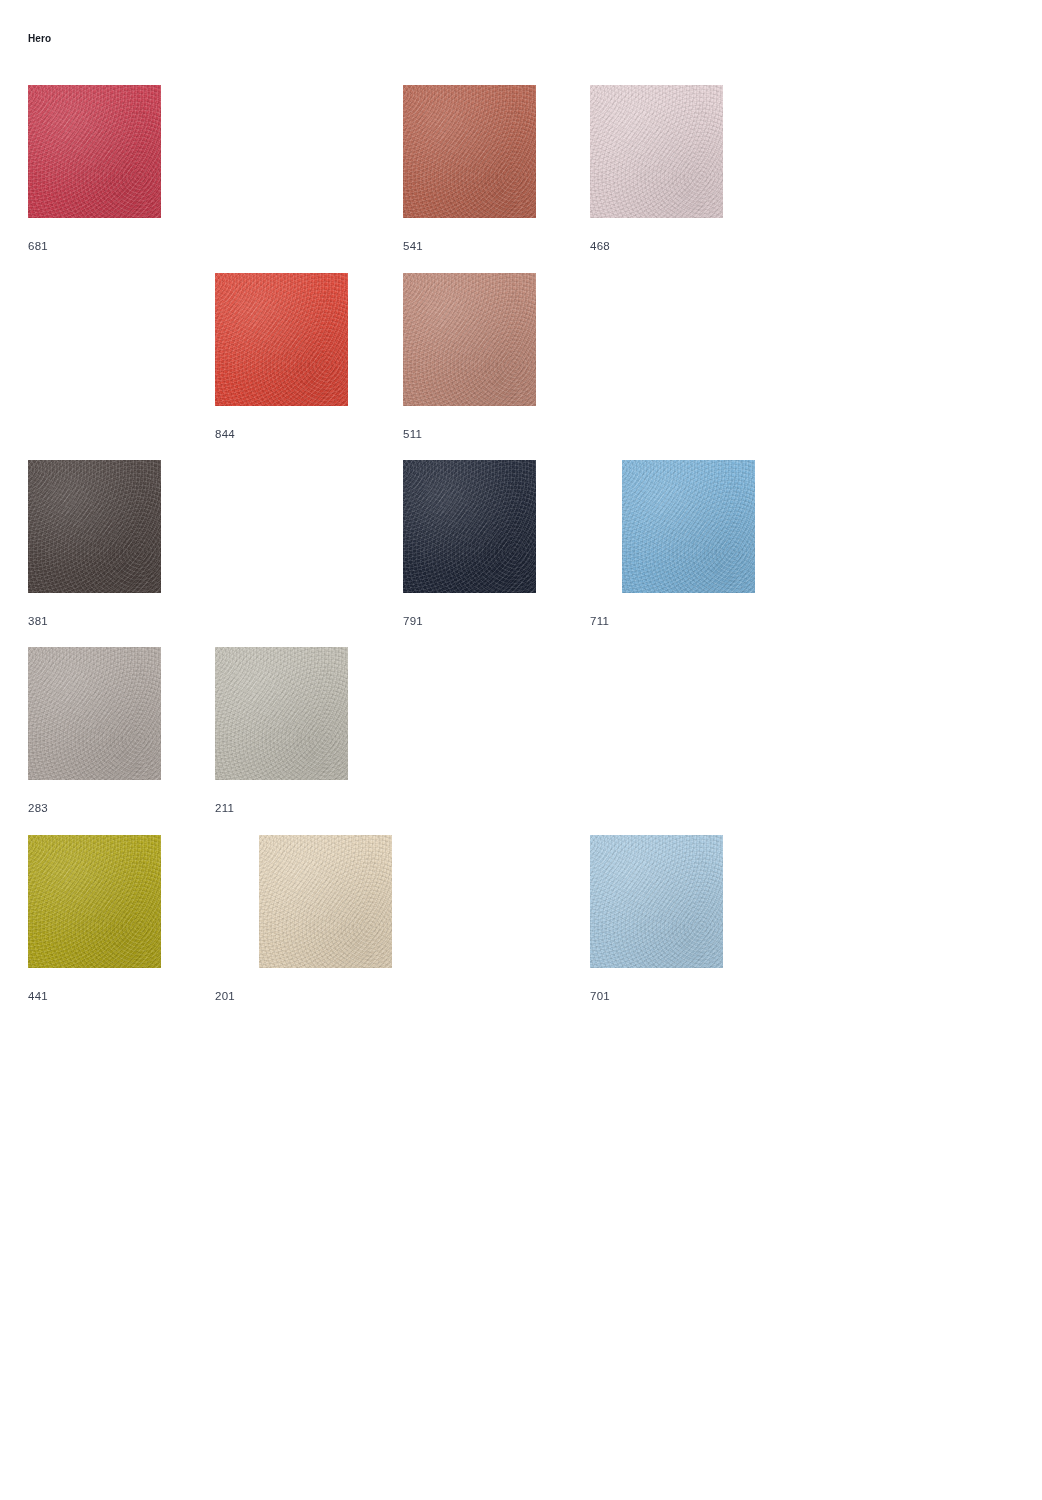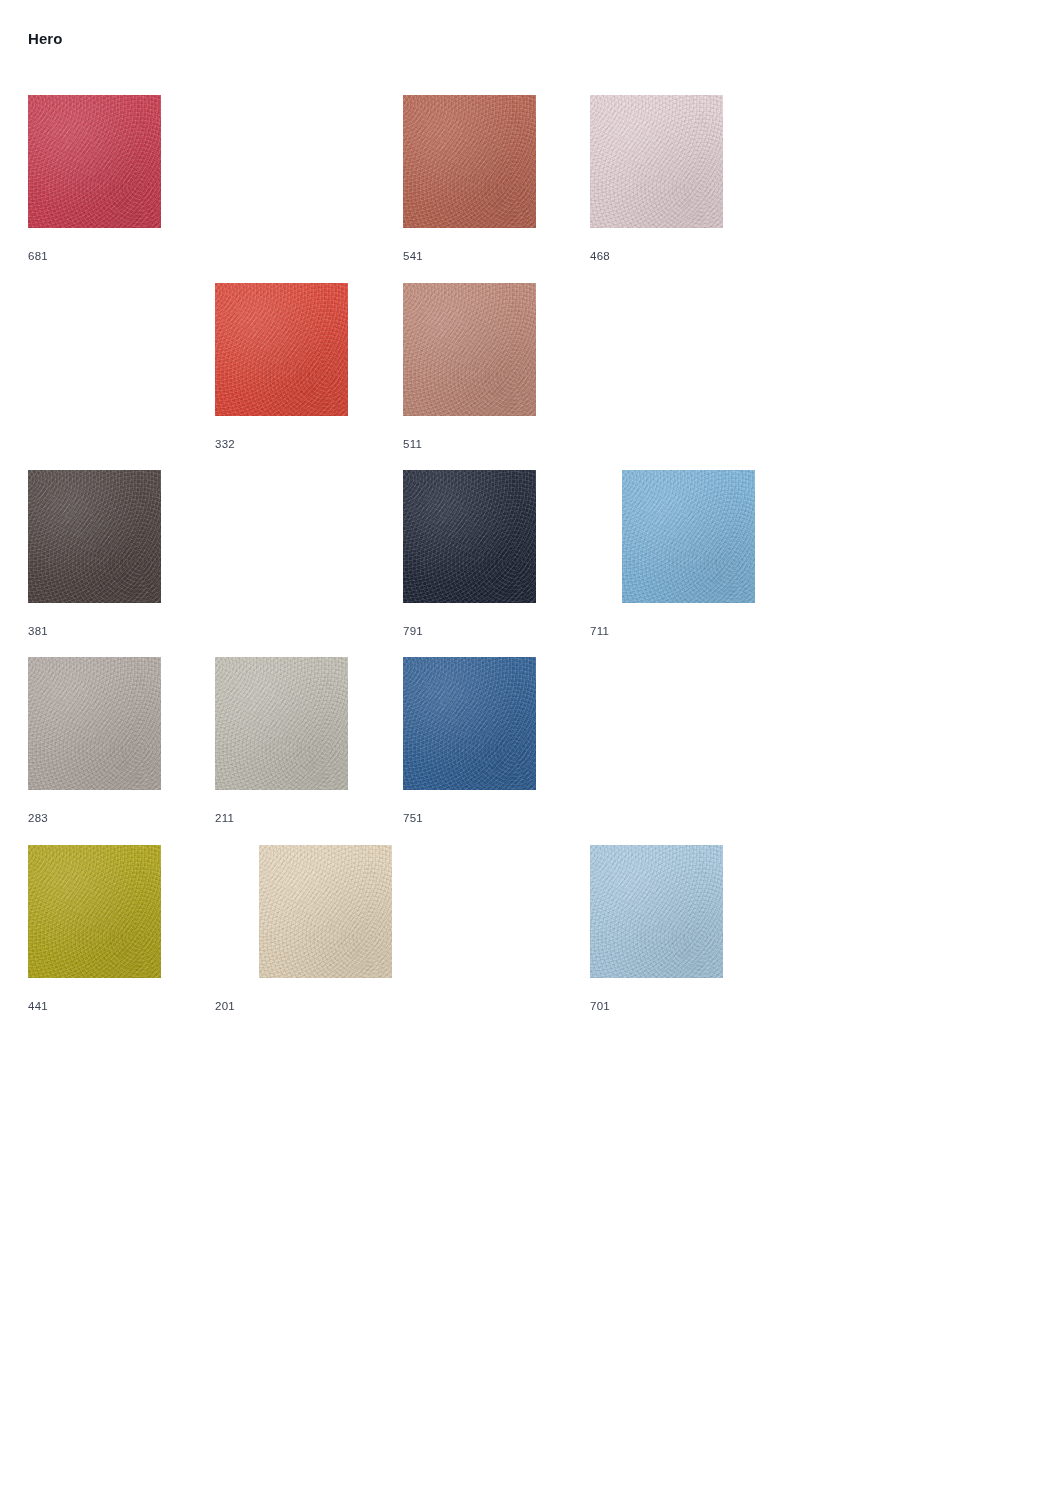--- a/index.html
+++ b/index.html
@@ -21,32 +21,32 @@
     position: relative;
     width: 1042px;
     height: 1500px;
     background: #ffffff;
   }
 
   #collection-title {
     position: absolute;
     left: 28px;
     top: 30px;
-    font-size: 15px;
+    font-size: 10px;
     font-weight: bold;
     letter-spacing: 0.1px;
     color: #161a23;
     line-height: 18px;
     white-space: nowrap;
   }
 
   #swatch-grid {
     position: absolute;
     left: 0;
-    top: 16px;
+    top: 6px;
     width: 1042px;
     height: 1020px;
   }
 
   .swatch-cell {
     position: absolute;
     width: 133px;
   }
 
   .swatch-chip {
@@ -110,21 +110,21 @@
       <div class="swatch-cell" style="left: 403px; top: 79px;">
         <div class="swatch-chip" style="width: 133px; height: 133px; background-color: rgb(185, 99, 79);"></div>
         <div class="swatch-label" style="color: rgb(59, 66, 82);">541</div>
       </div>
       <div class="swatch-cell" style="left: 590px; top: 79px;">
         <div class="swatch-chip" style="width: 133px; height: 133px; background-color: rgb(230, 211, 214);"></div>
         <div class="swatch-label" style="color: rgb(59, 66, 82);">468</div>
       </div>
       <div class="swatch-cell" style="left: 215px; top: 267px;">
         <div class="swatch-chip" style="width: 133px; height: 133px; background-color: rgb(224, 68, 53);"></div>
-        <div class="swatch-label" style="color: rgb(59, 66, 82);">332</div>
+        <div class="swatch-label" style="color: rgb(59, 66, 82);">844</div>
       </div>
       <div class="swatch-cell" style="left: 403px; top: 267px;">
         <div class="swatch-chip" style="width: 133px; height: 133px; background-color: rgb(192, 136, 119);"></div>
         <div class="swatch-label" style="color: rgb(59, 66, 82);">511</div>
       </div>
       <div class="swatch-cell" style="left: 28px; top: 454px;">
         <div class="swatch-chip" style="width: 133px; height: 133px; background-color: rgb(76, 66, 63);"></div>
         <div class="swatch-label" style="color: rgb(59, 66, 82);">381</div>
       </div>
       <div class="swatch-cell" style="left: 403px; top: 454px;">
@@ -136,24 +136,20 @@
         <div class="swatch-label" style="color: rgb(59, 66, 82);">711</div>
       </div>
       <div class="swatch-cell" style="left: 28px; top: 641px;">
         <div class="swatch-chip" style="width: 133px; height: 133px; background-color: rgb(179, 170, 164);"></div>
         <div class="swatch-label" style="color: rgb(59, 66, 82);">283</div>
       </div>
       <div class="swatch-cell" style="left: 215px; top: 641px;">
         <div class="swatch-chip" style="width: 133px; height: 133px; background-color: rgb(194, 191, 180);"></div>
         <div class="swatch-label" style="color: rgb(59, 66, 82);">211</div>
       </div>
-      <div class="swatch-cell" style="left: 403px; top: 641px;">
-        <div class="swatch-chip" style="width: 133px; height: 133px; background-color: rgb(46, 95, 150);"></div>
-        <div class="swatch-label" style="color: rgb(59, 66, 82);">751</div>
-      </div>
       <div class="swatch-cell" style="left: 28px; top: 829px;">
         <div class="swatch-chip" style="width: 133px; height: 133px; background-color: rgb(177, 166, 23);"></div>
         <div class="swatch-label" style="color: rgb(59, 66, 82);">441</div>
       </div>
       <div class="swatch-cell" style="left: 215px; top: 829px; padding-left: 44px;">
         <div class="swatch-chip" style="width: 133px; height: 133px; background-color: rgb(230, 214, 187);"></div>
         <div class="swatch-label" style="color: rgb(59, 66, 82);">201</div>
       </div>
       <div class="swatch-cell" style="left: 590px; top: 829px;">
         <div class="swatch-chip" style="width: 133px; height: 133px; background-color: rgb(169, 203, 226);"></div>

